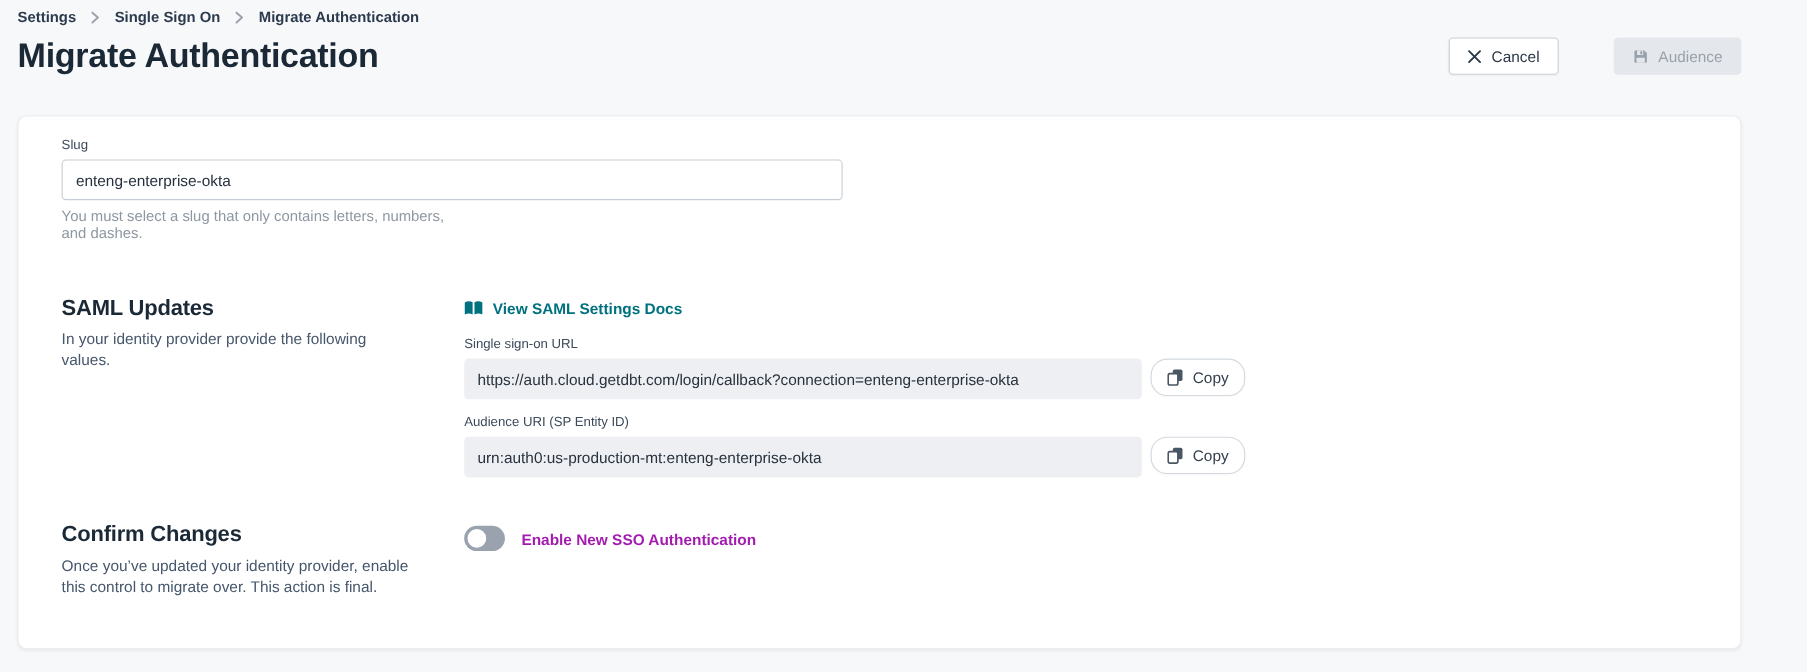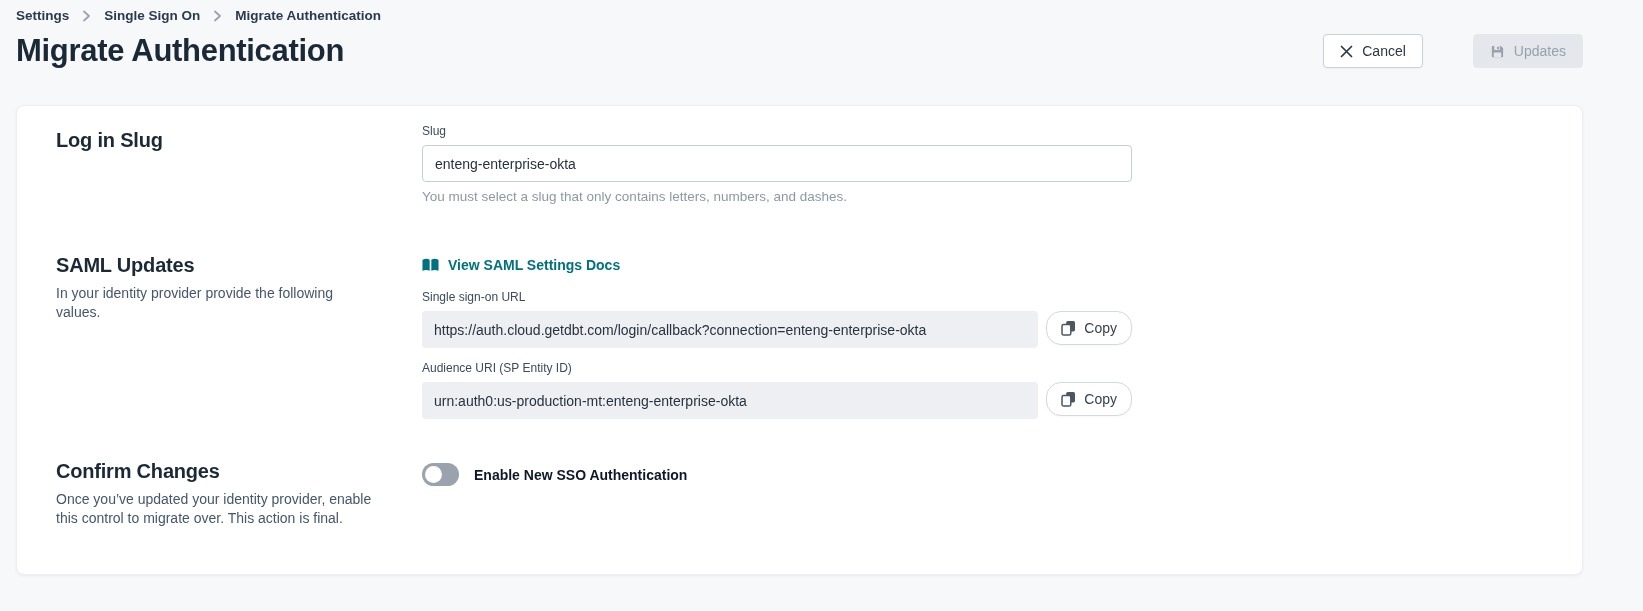--- a/index.html
+++ b/index.html
@@ -178,21 +178,21 @@
     left: 3px;
     top: 3px;
     width: 17px;
     height: 17px;
     background: #ffffff;
     border-radius: 50%;
   }
   .toggle-label {
     font-size: 14px;
     font-weight: 700;
-    color: #0f172a;
+    color: #a21caf;
   }
 </style>
 </head>
 <body>
 
 <nav class="breadcrumb">
   <span class="crumb">Settings</span>
   <svg width="9" height="12" viewBox="0 0 9 12">
       <path d="M2 1.5 L7 6 L2 10.5" fill="none" stroke="#9aa3ad" stroke-width="1.8" stroke-linecap="round" stroke-linejoin="round"></path>
     </svg>
@@ -212,31 +212,28 @@
         </svg>
       <span>Cancel</span>
     </button>
     <button class="btn btn-confirm">
       <svg width="15" height="15" viewBox="0 0 16 16">
           <path d="M2 3 C2 2.45 2.45 2 3 2 L11.5 2 L14 4.5 L14 13 C14 13.55 13.55 14 13 14 L3 14 C2.45 14 2 13.55 2 13 Z" fill="#99a1ab"></path>
           <rect x="4.5" y="2" width="6" height="4.4" rx="0.6" fill="#e4e7eb"></rect>
           <rect x="7.6" y="2.8" width="2" height="2.8" rx="0.4" fill="#99a1ab"></rect>
           <rect x="4" y="9" width="8" height="5" rx="0.6" fill="#e4e7eb"></rect>
         </svg>
-      <span>Updates</span>
+      <span>Audience</span>
     </button>
   </div>
 </header>
 
 <main class="card">
 
   <section class="section-row s1">
-    <div>
-      <h2 class="section-heading">Log in Slug</h2>
-    </div>
     <div>
       <label class="field-label">Slug</label>
       <input class="text-input" type="text" value="enteng-enterprise-okta" style="">
       <p class="helper-text">You must select a slug that only contains letters, numbers, and dashes.</p>
     </div>
   </section>
 
   <section class="section-row s2">
     <div>
       <h2 class="section-heading">SAML Updates</h2>

